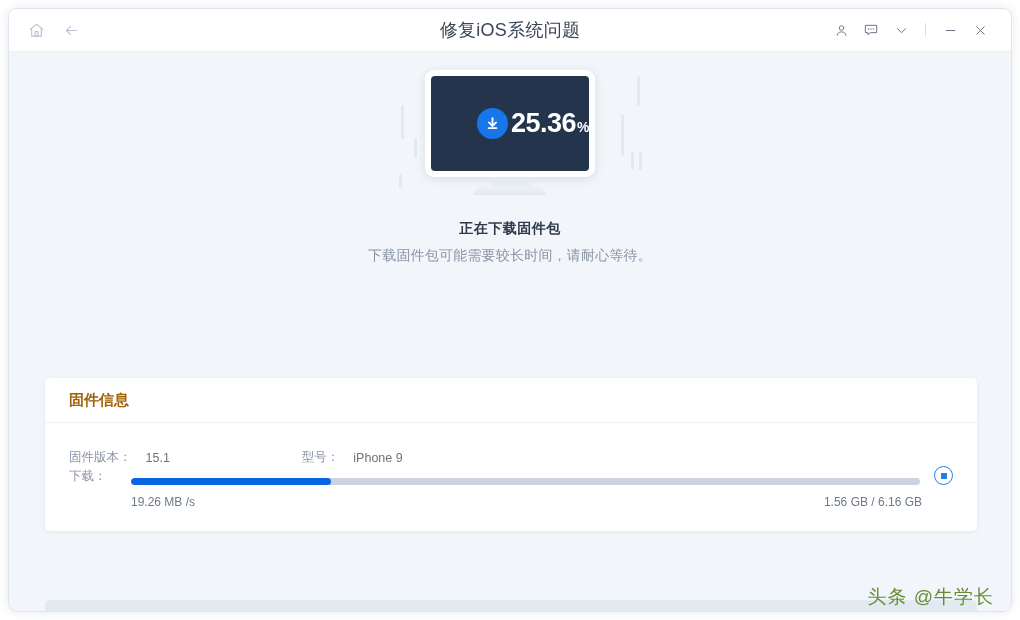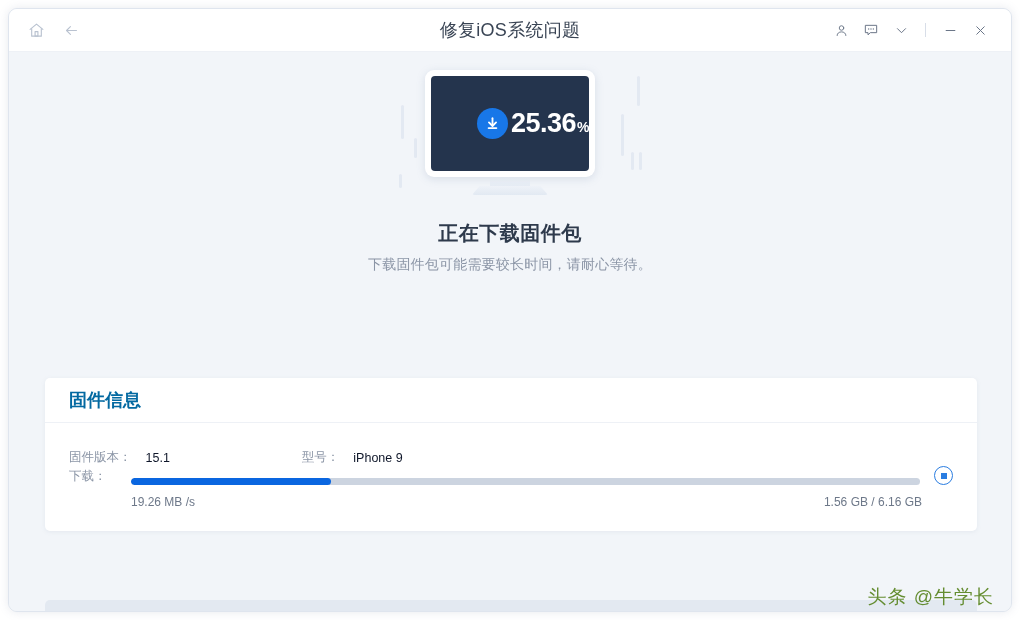--- a/index.html
+++ b/index.html
@@ -172,21 +172,21 @@
     border-radius: 2px;
   }
 
   .hero-caption {
     position: absolute;
     top: 150px;
     left: 0; right: 0;
     text-align: center;
   }
   .hero-title {
-    font-size: 20px;
+    font-size: 14px;
     font-weight: bold;
     color: #2e3a4c;
     letter-spacing: .5px;
   }
   .hero-sub {
     margin-top: 9px;
     font-size: 14px;
     color: #8b95a6;
     letter-spacing: .2px;
   }
@@ -204,37 +204,37 @@
   }
   .card-head {
     height: 45px;
     display: flex;
     align-items: center;
     padding-left: 24px;
     border-bottom: 1px solid #eef1f6;
     box-sizing: border-box;
   }
   .card-head-title {
-    font-size: 18px;
+    font-size: 15px;
     font-weight: bold;
-    color: #0369a1;
+    color: #a16207;
   }
   .card-body {
     padding: 26px 24px 22px 24px;
   }
   .info-row {
     display: flex;
     align-items: center;
     font-size: 12.5px;
   }
   .info-label {
     color: #8b95a6;
   }
   .info-value {
-    color: #0f172a;
+    color: #737373;
     margin-left: 14px;
     text-align: center;
   }
   .info-gap { width: 132px; }
 
   .progress-row {
     display: flex;
     align-items: flex-end;
   }
   .progress-label {

